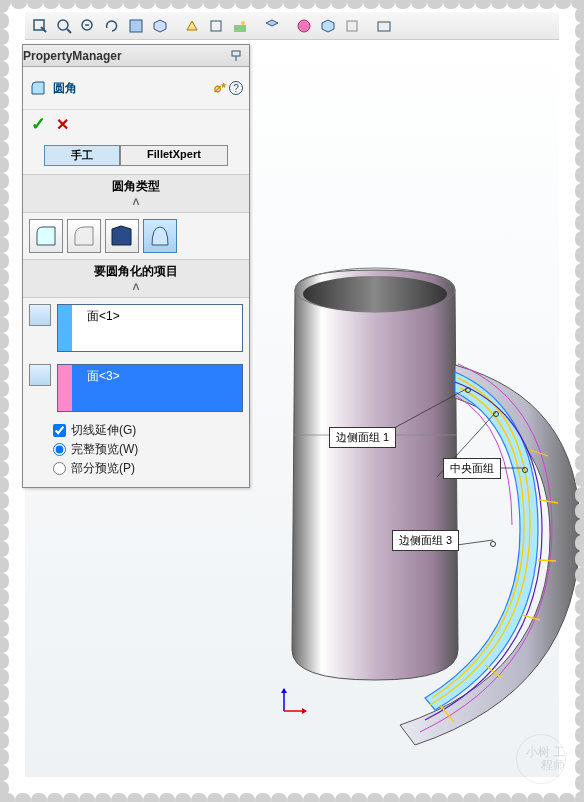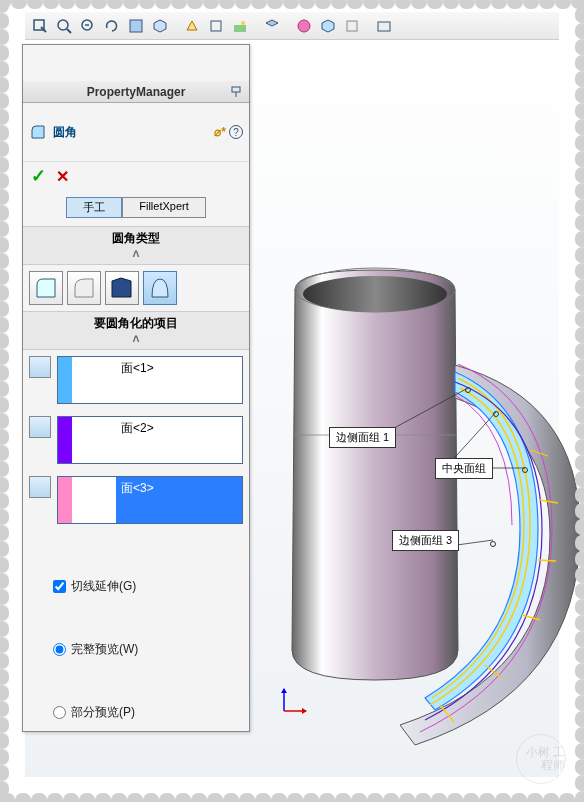--- a/index.html
+++ b/index.html
@@ -2,45 +2,45 @@
 <html><head>
 <meta charset="utf-8">
 <style>
 * { box-sizing: border-box; margin: 0; padding: 0; font-family: "Segoe UI", Tahoma, sans-serif; font-size: 12px; }
 body { width: 584px; height: 802px; background: #fff; position: relative; overflow: hidden; }
 .toolbar { position:absolute; top:12px; left:25px; right:25px; height:28px; display:flex; align-items:center; gap:2px; background:linear-gradient(#f8f8f8,#e8e8e8); border-bottom:1px solid #ccc; padding:0 4px;}
 .toolbar .tbtn { width:22px; height:22px; display:flex; align-items:center; justify-content:center; border-radius:2px; }
 .toolbar .sep { width:6px; }
 .viewport { position:absolute; top:40px; left:25px; right:25px; bottom:25px; background:linear-gradient(#fff,#eef2f5); }
 .panel { position:absolute; top:44px; left:22px; width:228px; background:#f4f4f4; border:1px solid #888; box-shadow:1px 1px 3px rgba(0,0,0,.2); }
-.pm-hdr { background:linear-gradient(#eee,#ddd); height:22px; display:flex; align-items:center; justify-content:center; border-bottom:1px solid #aaa; position:relative;margin-top:36px;}
+.pm-hdr { background:linear-gradient(#eee,#ddd); height:22px; display:flex; align-items:center; border-bottom:1px solid #aaa; position:relative;}
 .pm-hdr span { font-weight:bold; color:#333; }
 .pm-hdr .pin { position:absolute; right:4px; top:2px; width:18px; height:18px; display:flex; align-items:center; justify-content:center;}
-.cmd-row { display:flex; align-items:center; padding:20px 6px; gap:6px; border-bottom:1px solid #ddd;}
+.cmd-row { display:flex; align-items:center; padding:12px 6px; gap:6px; border-bottom:1px solid #ddd;}
 .cmd-row .title { font-weight:bold; flex:1; color:#00497f;}
 .cmd-row .help { display:flex; gap:3px;}
 .ok-row { display:flex; gap:10px; padding:3px 8px 8px 8px; align-items:center;}
 .check { color:#0a0; font-size:18px; font-weight:bold;}
 .x { color:#c00; font-size:16px; font-weight:bold;}
 .tabrow { display:flex; justify-content:center; gap:0; padding:2px 0 8px 0;}
-.tab { border:1px solid #888; padding:2px 16px; background:#eee; font-size:11px;}
+.tab { border:1px solid #888; padding:2px 26px; background:#eee; font-size:11px;font-weight:bold;}
 .tab.active { background:#d0e5f5; border-color:#5a8ac0;}
 .section-hdr { background:#e8e8e8; font-weight:bold; padding:3px 6px; border-top:1px solid #ccc; border-bottom:1px solid #ccc; display:flex; align-items:center; justify-content:space-between;flex-direction:column;}
 .section-hdr .chev { color:#666; }
 .type-row { display:flex; gap:4px; padding:6px;}
 .type-btn { width:34px; height:34px; border:1px solid #888; background:linear-gradient(#fff,#e8e8e8); display:flex; align-items:center; justify-content:center;}
 .type-btn.sel { background:linear-gradient(#cfe8ff,#a8d0f0); border-color:#4a80b8;}
 .item-row { display:flex; gap:6px; padding:6px; align-items:flex-start;}
 .item-ico { width:22px; height:22px; border:1px solid #888; background:linear-gradient(#e0f0ff,#b8d8f0);}
 .listbox { flex:1; border:1px solid #4a6a94; background:#fff; height:48px; display:flex;}
 .listbox .stripe { width:14px;}
-.listbox .val { padding:3px 5px; flex:1;margin-left:44px;}
+.listbox .val { padding:3px 15px; flex:1;}
 .listbox.sel .val { background:#2a7fff; color:#fff;}
 .opts { padding:4px 6px 10px 30px; display:flex; flex-direction:column; gap:2px;}
-.opts label { display:flex; align-items:center; gap:5px; font-size:12px; color:#222;margin-top:44px;}
+.opts label { display:flex; align-items:center; gap:5px; font-size:12px; color:#222;}
 .opts input { margin:0;}
 .mug { position:absolute; left:255px; top:220px; }
 .callout { position:absolute; background:#fff; border:1px solid #333; padding:2px 6px; font-size:11px; white-space:nowrap;margin-left:24px;}
 .origin { position:absolute; left:255px; top:645px; }
 svg.ico { display:block;}
 .watermark { position:absolute; right:18px; bottom:18px; opacity:.12; font-size:12px; border:1px solid #666; border-radius:50%; width:50px; height:50px; display:flex; align-items:center; justify-content:center; text-align:right; line-height:1.1;}
 </style>
 </head>
 <body>
 
@@ -173,21 +173,21 @@
     <circle cx="213" cy="284" r="2.5" fill="none" stroke="#333"></circle>
   </svg>
 
   <svg style="position:absolute;left:0;top:0;pointer-events:none" width="560" height="780">
     <path d="M347 400 L443 348" stroke="#333" stroke-width="0.8" fill="none"></path>
     <path d="M412 437 L471 372 M430 428 L500 428" stroke="#333" stroke-width="0.8" fill="none"></path>
     <path d="M410 508 L468 500" stroke="#333" stroke-width="0.8" fill="none"></path>
   </svg>
 
   <div class="callout" style="left:280px; top:387px">边侧面组 1</div>
-  <div class="callout" style="left:386px; top:418px">中央面组</div>
+  <div class="callout" style="left:394px; top:418px">中央面组</div>
   <div class="callout" style="left:343px; top:490px">边侧面组 3</div>
 
   <svg class="origin" width="30" height="30">
     <path d="M4 26 L4 4" stroke="#00f" stroke-width="1.5"></path>
       <path d="M1 8 L4 3 L7 8 Z" fill="#00f"></path>
     <path d="M4 26 L26 26" stroke="#d00" stroke-width="1.5"></path>
       <path d="M22 23 L27 26 L22 29 Z" fill="#d00"></path>
   </svg>
 </div>
 
@@ -250,27 +250,20 @@
   <div class="section-hdr">
     <span>要圆角化的项目</span>
     <span class="chev">˄</span>
   </div>
 
   <div class="item-row">
     <div class="item-ico"></div>
     <div class="listbox">
       <div class="stripe" style="background:#4fb8ff"></div>
       <div class="val">面&lt;1&gt;</div>
-    </div>
-  </div>
-  <div class="item-row">
-    <div class="item-ico"></div>
-    <div class="listbox">
-      <div class="stripe" style="background:#7a00ff"></div>
-      <div class="val">面&lt;2&gt;</div>
     </div>
   </div>
   <div class="item-row">
     <div class="item-ico"></div>
     <div class="listbox sel">
       <div class="stripe" style="background:#ff8ac8"></div>
       <div class="val">面&lt;3&gt;</div>
     </div>
   </div>
 

